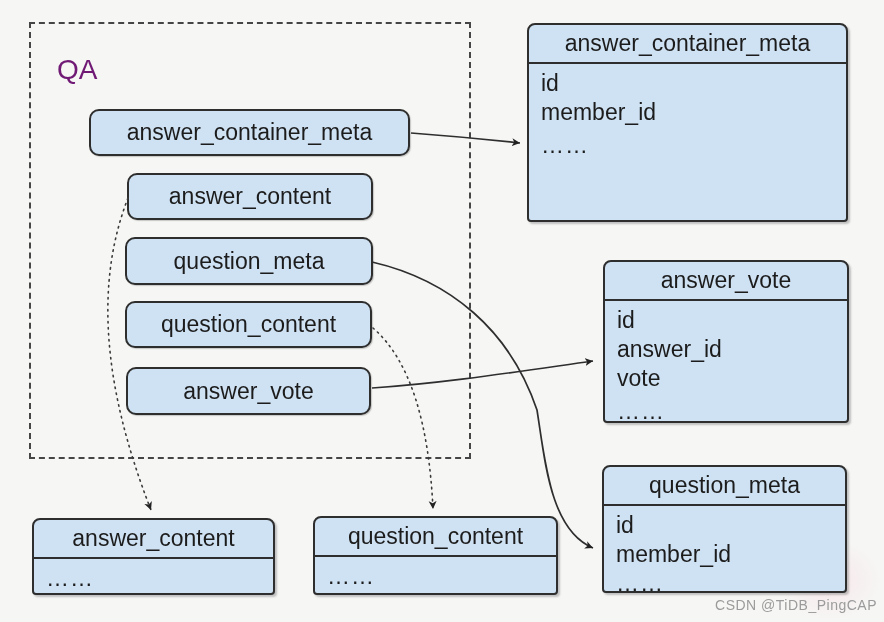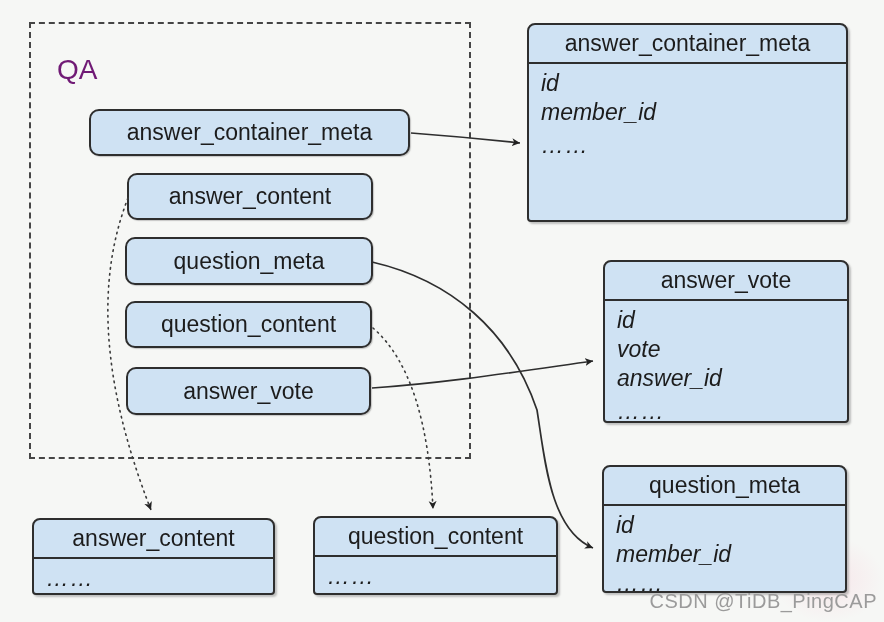--- a/index.html
+++ b/index.html
@@ -50,32 +50,31 @@
   .t-title{
     height:37px;
     border-bottom:2px solid var(--box-border);
     display:flex;align-items:center;justify-content:center;
     font-size:23px;
   }
   .t-fields{
     padding:5px 12px 0 12px;
     font-size:23px;
     line-height:29px;
-    font-style:italic;
   }
   .t-row{white-space:nowrap;}
   .dots{margin-top:4px;letter-spacing:1px;}
   svg.overlay{
     position:absolute;left:0;top:0;
     pointer-events:none;
   }
   .watermark{
     position:absolute;
     right:7px;bottom:9px;
-    font-size:20px;
+    font-size:14px;
     color:var(--watermark);
     letter-spacing:0.5px;
     margin-left:19px;
   }
   .pink-blob{
     position:absolute;
     right:0;bottom:0;
     width:220px;height:170px;
     background:radial-gradient(closest-side at 75% 75%, rgba(248,198,212,0.35), rgba(248,198,212,0));
   }
@@ -112,22 +111,22 @@
       <div class="t-row">id</div>
       <div class="t-row">member_id</div>
       <div class="t-row dots">……</div>
     </div>
   </div>
 
   <div class="table" style="left:603px;top:260px;width:246px;height:163px;">
     <div class="t-title">answer_vote</div>
     <div class="t-fields">
       <div class="t-row">id</div>
+      <div class="t-row">answer_id</div>
       <div class="t-row">vote</div>
-      <div class="t-row">answer_id</div>
       <div class="t-row dots">……</div>
     </div>
   </div>
 
   <div class="table" style="left:602px;top:465px;width:245px;height:128px;">
     <div class="t-title">question_meta</div>
     <div class="t-fields">
       <div class="t-row">id</div>
       <div class="t-row">member_id</div>
       <div class="t-row dots" style="margin-top:0;">……</div>

